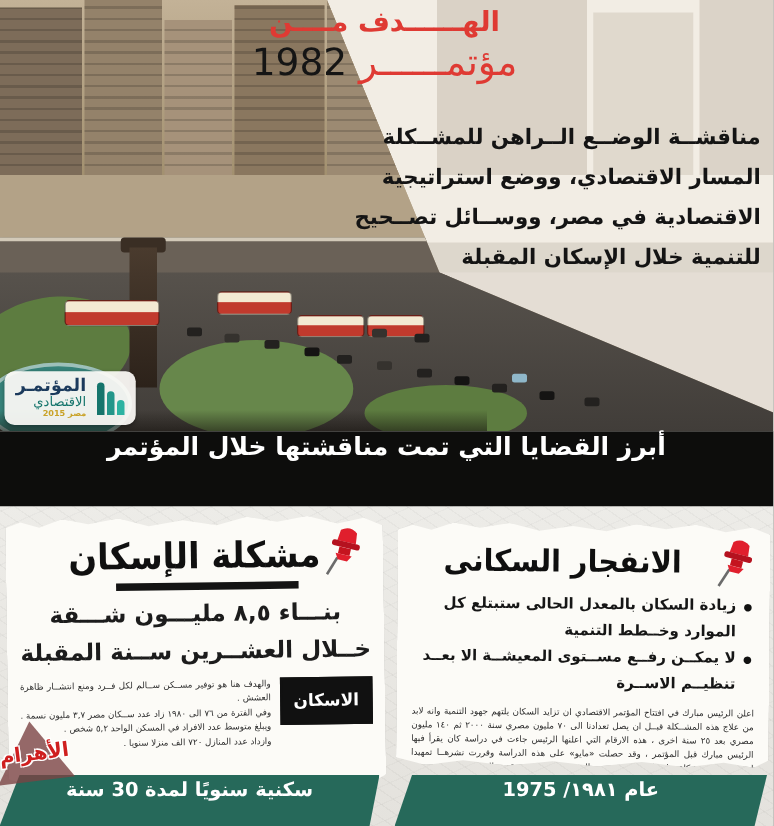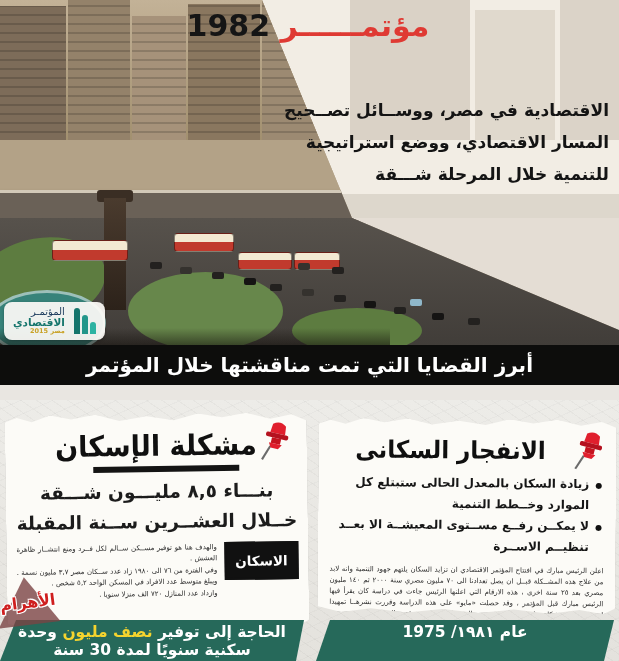--- a/index.html
+++ b/index.html
@@ -30,42 +30,42 @@
   .tower-cap{position:absolute;background:#3a2e24;border-radius:3px;}
   .bus{position:absolute;border-radius:4px;border:1px solid rgba(0,0,0,.45);
        background:linear-gradient(#f3e9d2 0 45%, #c13a2d 45% 100%);}
   .car{position:absolute;width:12px;height:7px;border-radius:2px;background:#23211f;}
   .shadow-strip{position:absolute;left:0;top:328px;width:390px;height:17px;
        background:linear-gradient(to top, rgba(20,16,12,.55), transparent);}
 
   
   .title-block{position:absolute;top:6px;left:172px;width:272px;text-align:center;z-index:6;}
   .title-l1{font-size:22px;font-weight:bold;color:#df3a33;letter-spacing:.5px;}
-  .title-l2{font-size:30px;font-weight:bold;color:#df3a33;margin-top:2px;}
+  .title-l2{font-size:30px;font-weight:normal;color:#df3a33;margin-top:2px;}
   .title-year{color:#151515;}
   .lede{position:absolute;top:94px;right:10px;width:332px;z-index:6;
         font-weight:bold;font-size:17px;line-height:32px;color:#141414;text-align:right;}
 
   
   .conf-logo{position:absolute;left:4px;bottom:5px;z-index:7;background:rgba(252,250,246,.93);
       border-radius:8px;padding:5px 9px;display:flex;align-items:center;gap:7px;direction:rtl;
       box-shadow:0 1px 3px rgba(0,0,0,.3);}
   .logo-bars{position:relative;width:24px;height:26px;flex:none;}
   .logo-bars i{position:absolute;bottom:0;width:6px;border-radius:4px 4px 0 0;display:block;}
   .logo-bars i:nth-child(1){right:0;height:12px;background:#2db3a2;}
   .logo-bars i:nth-child(2){right:8px;height:19px;background:#23968a;}
   .logo-bars i:nth-child(3){right:16px;height:26px;background:#15756c;}
   .logo-text{line-height:1.05;text-align:right;}
-  .logo-t1{font-size:10px;font-weight:normal;color:#1b3a5c;}
-  .logo-t2{font-size:10.5px;font-weight:bold;color:#15756c;}
+  .logo-t1{font-size:14px;font-weight:bold;color:#1b3a5c;}
+  .logo-t2{font-size:10.5px;font-weight:normal;color:#15756c;}
   .logo-t3{font-size:6.5px;font-weight:bold;color:#c9a227;letter-spacing:1px;}
 
   
-  .issues-band{position:absolute;top:345px;left:0;right:0;height:40px;background:#0d0d0c;z-index:5;
-       display:flex;align-items:center;justify-content:center;}
+  .issues-band{position:absolute;top:345px;left:0;right:0;height:60px;background:#0d0d0c;z-index:5;
+       display:flex;align-items:flex-start;justify-content:center;}
   .issues-band span{color:#ffffff;font-size:20px;font-weight:bold;}
 
   
   .clip{position:absolute;background:#fcfbf7;z-index:6;box-shadow:0 3px 7px rgba(0,0,0,.3);
     clip-path:polygon(0% 3%,4% 1%,9% 3%,15% 0%,22% 2%,30% 0%,38% 3%,47% 1%,56% 3%,64% 0%,72% 2%,80% 0%,
        88% 3%,95% 1%,100% 4%,100% 97%,96% 100%,88% 98%,78% 100%,66% 98%,54% 100%,42% 98%,
        30% 100%,18% 98%,8% 100%,0% 97%);}
   .clip-left{left:6px;top:414px;width:302px;height:214px;transform:rotate(-.8deg);}
   .clip-right{left:318px;top:419px;width:298px;height:194px;transform:rotate(.5deg);}
   .pin{position:absolute;z-index:9;}
@@ -148,27 +148,29 @@
       <div class="car" style="left:394px;top:307px;"></div>
       <div class="car" style="left:298px;top:263px;background:#35322e;"></div>
       <div class="car" style="left:332px;top:267px;"></div>
       <div class="car" style="left:432px;top:313px;background:#151413;"></div>
       <div class="car" style="left:468px;top:318px;"></div>
       <div class="car" style="left:410px;top:299px;background:#8fb7c9;"></div>
       <div class="shadow-strip"></div>
     </div>
 
     <div class="title-block">
+      <div class="title-l1">الهــــــدف مــــن</div>
       <div class="title-l2"><span>مؤتمــــــر</span> <span class="title-year">1982</span></div>
     </div>
 
     <div class="lede">
+      <div>مناقشــة الوضــع الــراهن للمشــكلة</div>
+      <div>المسار الاقتصادي، ووضع استراتيجية</div>
       <div>الاقتصادية في مصر، ووســائل تصــحيح</div>
-      <div>المسار الاقتصادي، ووضع استراتيجية</div>
-      <div>للتنمية خلال المرحلة شـــقة</div>
+      <div>للتنمية خلال الإسكان المقبلة</div>
     </div>
 
     <div class="conf-logo">
       <div class="logo-bars">
           <i></i>
           <i></i>
           <i></i>
         </div>
       <div class="logo-text">
         <div class="logo-t1">المؤتمـر</div>
@@ -229,21 +231,20 @@
     </div>
     <p class="fineprint p-fine">اعلن الرئيس مبارك في افتتاح المؤتمر الاقتصادي ان تزايد السكان يلتهم جهود التنمية وانه لابد من علاج هذه المشــكلة قبــل ان يصل تعدادنا الى ٧٠ مليون مصري سنة ٢٠٠٠ ثم ١٤٠ مليون مصري بعد ٢٥ سنة اخرى ، هذه الارقام التي اعلنها الرئيس جاءت في دراسة كان يقرأ فيها الرئيس مبارك قبل المؤتمر ، وقد حصلت «مايو» على هذه الدراسة وقررت نشرهــا تمهيدا لمؤتمر يبحث مشكلة زيادة السكان في مصر الذي طلب الرئيس عقده والذي سوف يحضره بعد عودته من زيارة عمان .</p>
   </div>
 
   <div class="ahram">
     <div class="ahram-tri"></div>
     <div class="ahram-text">الأهرام</div>
   </div>
 
   <div class="banner banner-left">
-    <div><span>الحاجة إلى توفير </span><span class="hl">نصف مليون</span><span> وحدة</span></div>
     <div>سكنية سنويًا لمدة 30 سنة</div>
   </div>
 
   <div class="banner banner-right">
     <div>عام ١٩٨١/ 1975</div>
   </div>
 
 </div>
 
 </body></html>

